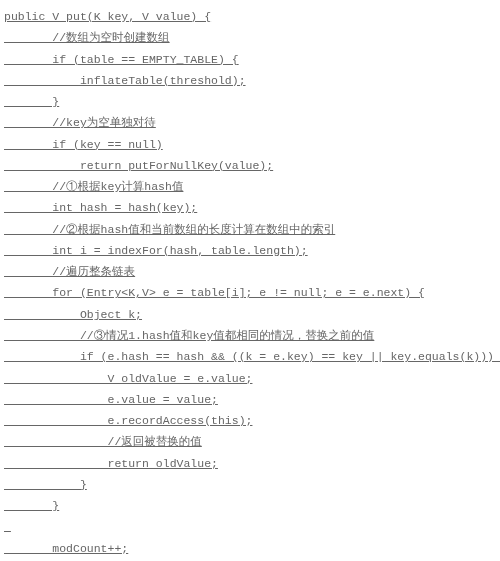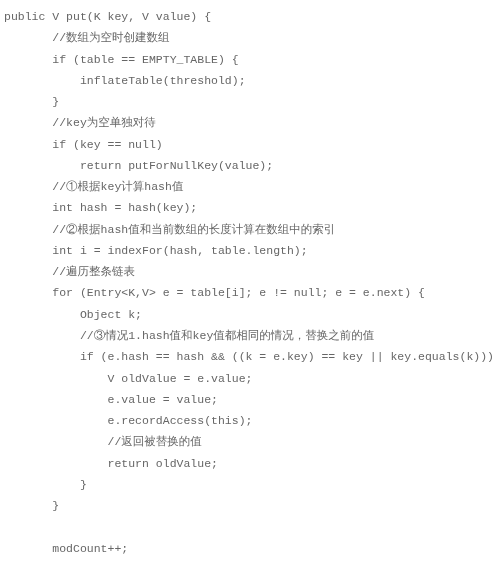--- a/index.html
+++ b/index.html
@@ -12,18 +12,18 @@
   }
   pre.code {
     margin: 0;
     padding: 6px 4px;
     font-family: Consolas, "Courier New", monospace;
     font-size: 11.5px;
     line-height: 1.85;
     color: #666666;
     white-space: pre;
   }
-  .line { display: block; }
+  .line { display: block; text-decoration: underline; }
 </style>
 </head>
 <body>
 
 <pre class="code" id="code-container"><span class="line">public V put(K key, V value) {</span><span class="line">       //数组为空时创建数组</span><span class="line">       if (table == EMPTY_TABLE) {</span><span class="line">           inflateTable(threshold);</span><span class="line">       }</span><span class="line">       //key为空单独对待</span><span class="line">       if (key == null)</span><span class="line">           return putForNullKey(value);</span><span class="line">       //①根据key计算hash值</span><span class="line">       int hash = hash(key);</span><span class="line">       //②根据hash值和当前数组的长度计算在数组中的索引</span><span class="line">       int i = indexFor(hash, table.length);</span><span class="line">       //遍历整条链表</span><span class="line">       for (Entry&lt;K,V&gt; e = table[i]; e != null; e = e.next) {</span><span class="line">           Object k;</span><span class="line">           //③情况1.hash值和key值都相同的情况，替换之前的值</span><span class="line">           if (e.hash == hash &amp;&amp; ((k = e.key) == key || key.equals(k))) {</span><span class="line">               V oldValue = e.value;</span><span class="line">               e.value = value;</span><span class="line">               e.recordAccess(this);</span><span class="line">               //返回被替换的值</span><span class="line">               return oldValue;</span><span class="line">           }</span><span class="line">       }</span><span class="line">&nbsp;</span><span class="line">       modCount++;</span><span class="line">       //③情况2.坑位没人，直接存值或发生hash碰撞都走这</span></pre>
 
 </body></html>

